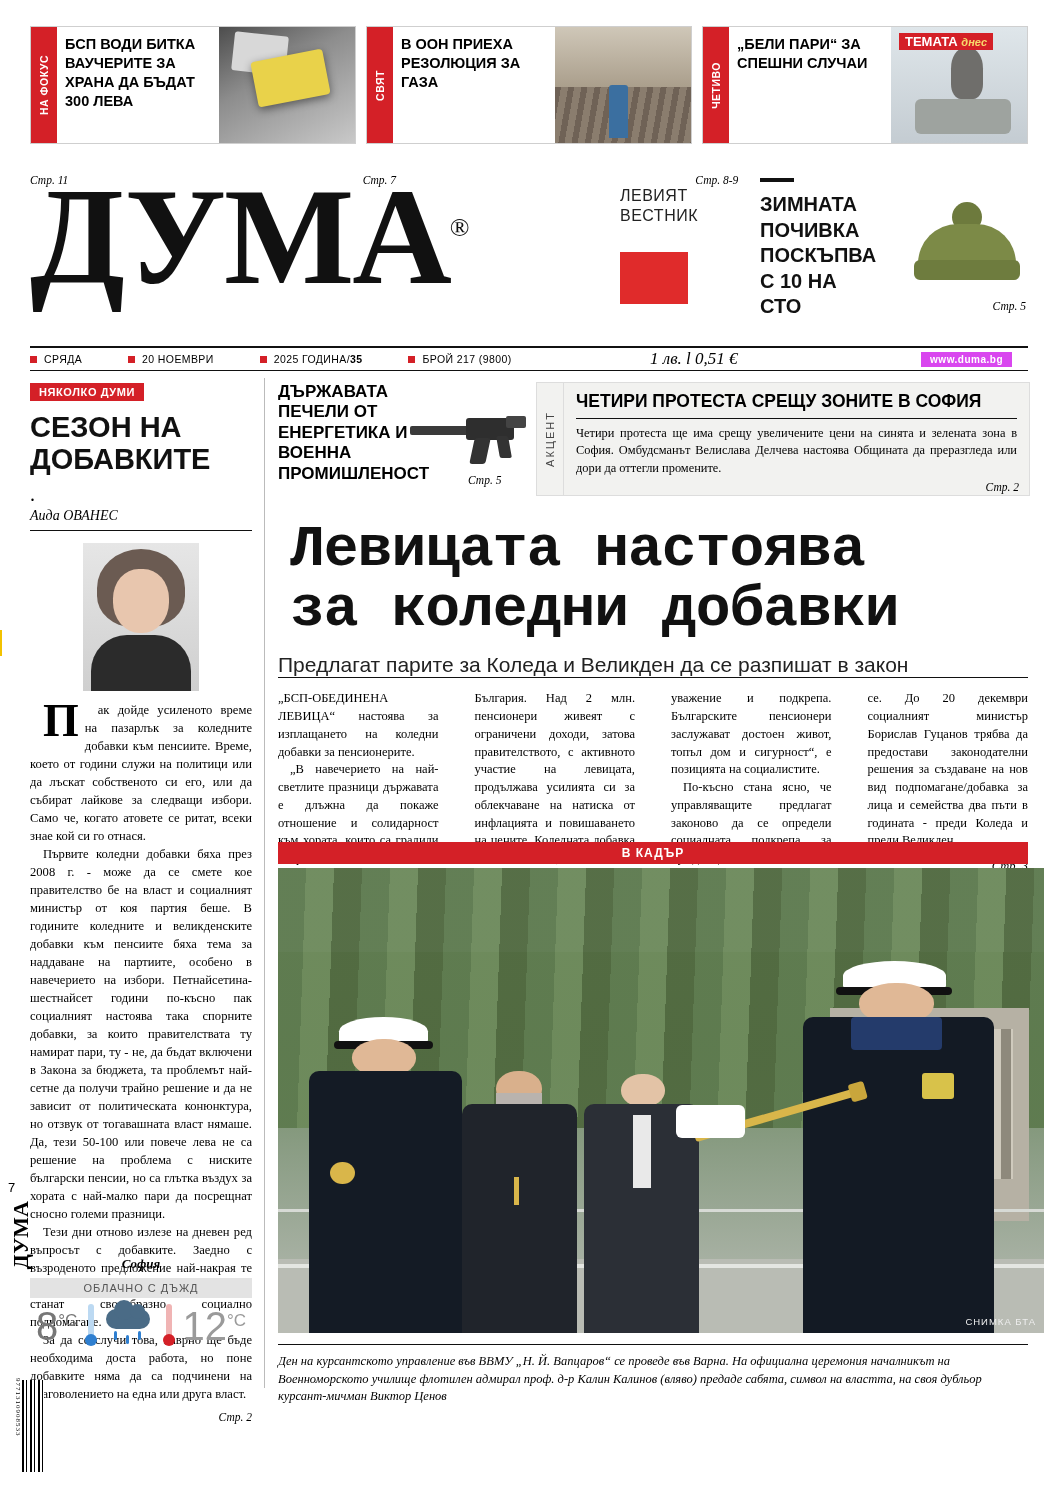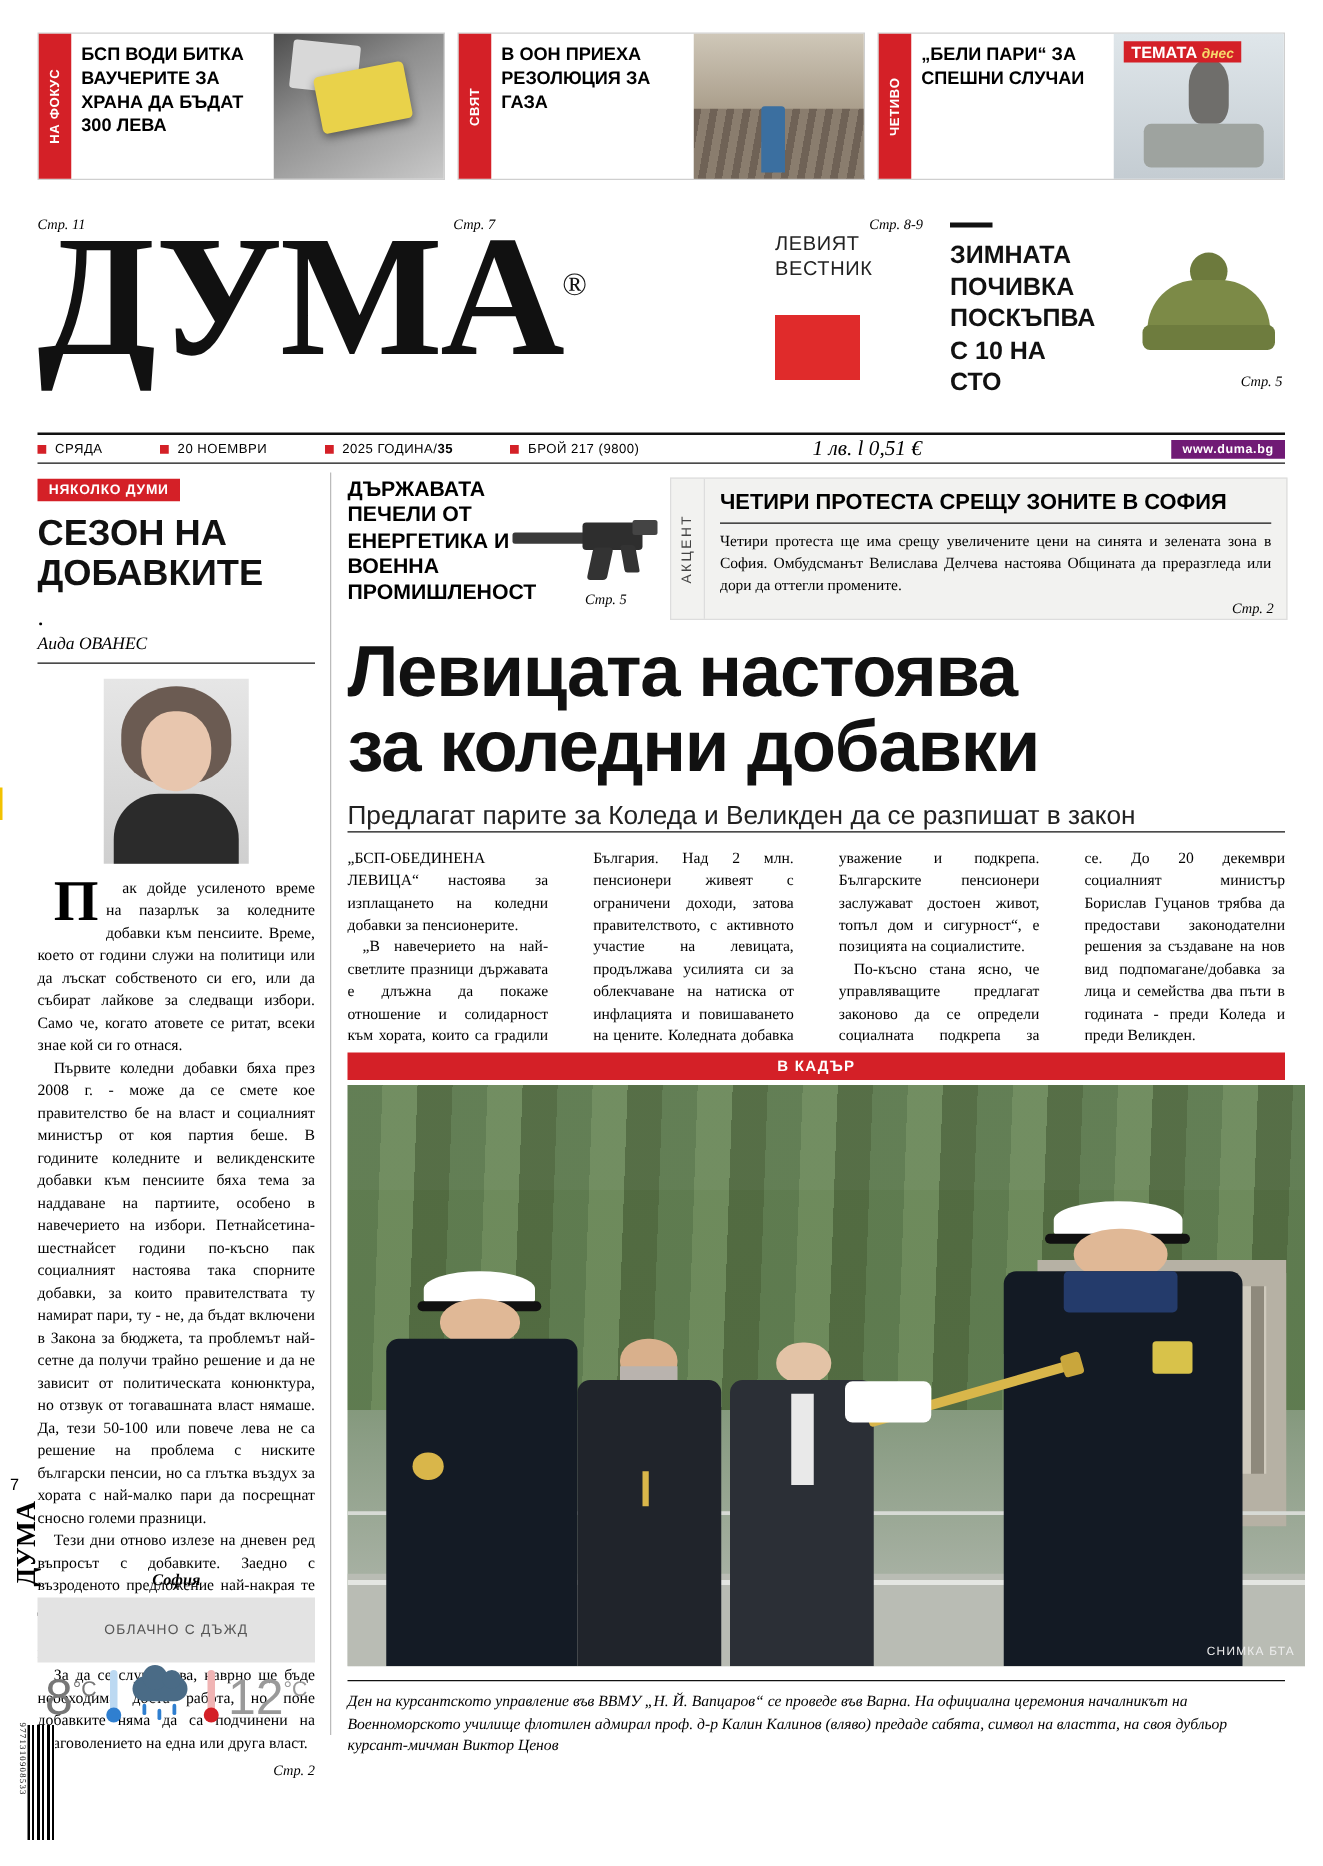--- a/index.html
+++ b/index.html
@@ -46,21 +46,21 @@
   .beanie .pom{position:absolute;left:40px;top:0;width:30px;height:30px;border-radius:50%;background:#6d7a3d;}
   .beanie .body{position:absolute;left:6px;top:22px;width:98px;height:46px;background:#7c8a47;border-radius:50px 50px 8px 8px;}
   .beanie .brim{position:absolute;left:2px;top:58px;width:106px;height:20px;background:#6e7c3e;border-radius:6px;}
   .mh-page{position:absolute;right:2px;top:122px;font-style:italic;font-size:11.5px;}
 
   .infobar{position:absolute;left:30px;top:346px;width:998px;height:22px;border-top:2px solid #111;border-bottom:1px solid #111;
      display:flex;align-items:center;font-family:"Liberation Sans",sans-serif;font-size:10.5px;letter-spacing:.4px;}
   .infobar .it{display:flex;align-items:center;margin-right:46px;}
   .infobar .sq{width:7px;height:7px;background:#d42027;margin-right:7px;}
   .infobar .price{position:absolute;left:620px;font-family:"Liberation Serif",serif;font-style:italic;font-size:17px;letter-spacing:0;}
-  .infobar .site{position:absolute;right:0;background:#701a75;color:#fff;font-weight:bold;font-size:10px;padding:2px 9px;letter-spacing:.5px;}
+  .infobar .site{position:absolute;right:16px;background:#d946ef;color:#fff;font-weight:bold;font-size:10px;padding:2px 9px;letter-spacing:.5px;}
 
   
   .leftcol{position:absolute;left:30px;top:382px;width:222px;}
   .kicker{display:inline-block;background:#d42027;color:#fff;font-family:"Liberation Sans",sans-serif;font-weight:bold;font-size:11px;
      letter-spacing:.6px;padding:3px 9px;}
   .op-title{font-family:"Liberation Sans",sans-serif;font-weight:bold;font-size:29px;line-height:1.12;margin-top:10px;color:#111;}
   .op-dot{font-size:20px;line-height:.4;margin-top:14px;}
   .op-author{font-family:"Liberation Serif",serif;font-style:italic;font-size:14px;margin-top:10px;border-bottom:1px solid #111;padding-bottom:6px;}
   .op-photo{width:116px;height:148px;margin:12px auto 10px;background:linear-gradient(180deg,#e6e6e6,#cfcfcf);position:relative;overflow:hidden;}
   .op-photo .hair{position:absolute;left:14px;top:6px;width:88px;height:78px;background:#6b5b52;border-radius:50% 50% 40% 40%;}
@@ -68,21 +68,21 @@
   .op-photo .body{position:absolute;left:8px;top:92px;width:100px;height:58px;background:#2b2b2b;border-radius:36px 36px 0 0;}
   .op-body{font-size:12.6px;line-height:1.43;text-align:justify;margin-top:4px;}
   .op-body p{margin:0 0 0 0;text-indent:13px;}
   .dropcap{float:left;font-size:46px;line-height:36px;font-weight:bold;padding:2px 6px 0 0;font-family:"Liberation Serif",serif;}
   .op-page{text-align:right;font-style:italic;font-size:11.5px;margin-top:6px;}
   .yellowmark{position:absolute;left:-8px;top:630px;width:10px;height:26px;background:#f2c200;}
 
   
   .weather{position:absolute;left:30px;top:1256px;width:222px;text-align:center;}
   .wx-city{font-family:"Liberation Serif",serif;font-weight:bold;font-style:italic;font-size:13px;}
-  .wx-cond{margin-top:6px;background:#e3e3e3;color:#555;font-family:"Liberation Sans",sans-serif;font-size:11px;letter-spacing:1px;padding:20px 0;}
+  .wx-cond{margin-top:6px;background:#e3e3e3;color:#555;font-family:"Liberation Sans",sans-serif;font-size:11px;letter-spacing:1px;padding:4px 0;}
   .wx-row{display:flex;align-items:center;justify-content:space-between;margin-top:6px;padding:0 6px;}
   .wx-temp{font-family:"Liberation Sans",sans-serif;font-size:40px;color:#777;line-height:1;}
   .wx-temp sup{font-size:17px;}
   .wx-temp.hot{color:#9a9a9a;}
   .thermo{width:12px;height:44px;position:relative;}
   .thermo .tube{position:absolute;left:3px;top:0;width:6px;height:34px;background:#dcdcdc;border-radius:3px;}
   .thermo .bulb{position:absolute;left:0;top:30px;width:12px;height:12px;border-radius:50%;}
   .thermo.cold .bulb{background:#2f7fd0;} .thermo.cold .tube{background:#bcd9f2;}
   .thermo.warm .bulb{background:#d42027;} .thermo.warm .tube{background:#f0b4b4;}
   .wxicon{width:52px;height:42px;position:relative;}
@@ -114,21 +114,21 @@
   .accent{position:absolute;left:536px;top:382px;width:492px;height:112px;background:#f2f2f0;border:1px solid #ddd;display:flex;}
   .accent-side{width:26px;display:flex;align-items:center;justify-content:center;border-right:1px solid #ddd;}
   .accent-side span{writing-mode:vertical-rl;transform:rotate(180deg);font-family:"Liberation Sans",sans-serif;font-size:11px;letter-spacing:2px;color:#444;}
   .accent-main{flex:1;padding:8px 12px 6px 12px;position:relative;}
   .accent-ttl{font-family:"Liberation Sans",sans-serif;font-weight:bold;font-size:17.5px;border-bottom:1px solid #111;padding-bottom:6px;}
   .accent-body{font-size:12.4px;line-height:1.4;margin-top:6px;text-align:justify;}
   .accent-page{position:absolute;right:10px;bottom:2px;font-style:italic;font-size:11.5px;}
 
   
   .main{position:absolute;left:278px;top:508px;width:750px;}
-  .main h1{margin:0;font-family:Liberation Sans, sans-serif;font-weight:bold;font-size:58px;line-height:1.03;letter-spacing:-1px;color:#111;}
+  .main h1{margin:12px;font-family:Liberation Mono, monospace;font-weight:bold;font-size:58px;line-height:1.03;letter-spacing:-1px;color:#111;}
   .main .sub{margin-top:14px;font-family:"Liberation Sans",sans-serif;font-size:21px;color:#222;border-bottom:1px solid #111;padding-bottom:0;}
   .cols{display:flex;gap:36px;margin-top:12px;}
   .cols .c{width:172px;font-size:12.5px;line-height:1.42;text-align:justify;}
   .cols .c p{margin:0;text-indent:12px;}
   .cols .c p.first{text-indent:0;}
   .cols .c .pg{text-align:right;font-style:italic;margin-top:8px;text-indent:0;}
 
   
   .vkadr{position:absolute;left:278px;top:842px;width:750px;height:22px;background:#d42027;color:#fff;
      font-family:"Liberation Sans",sans-serif;font-weight:bold;font-size:12px;letter-spacing:1px;display:flex;align-items:center;justify-content:center;}

